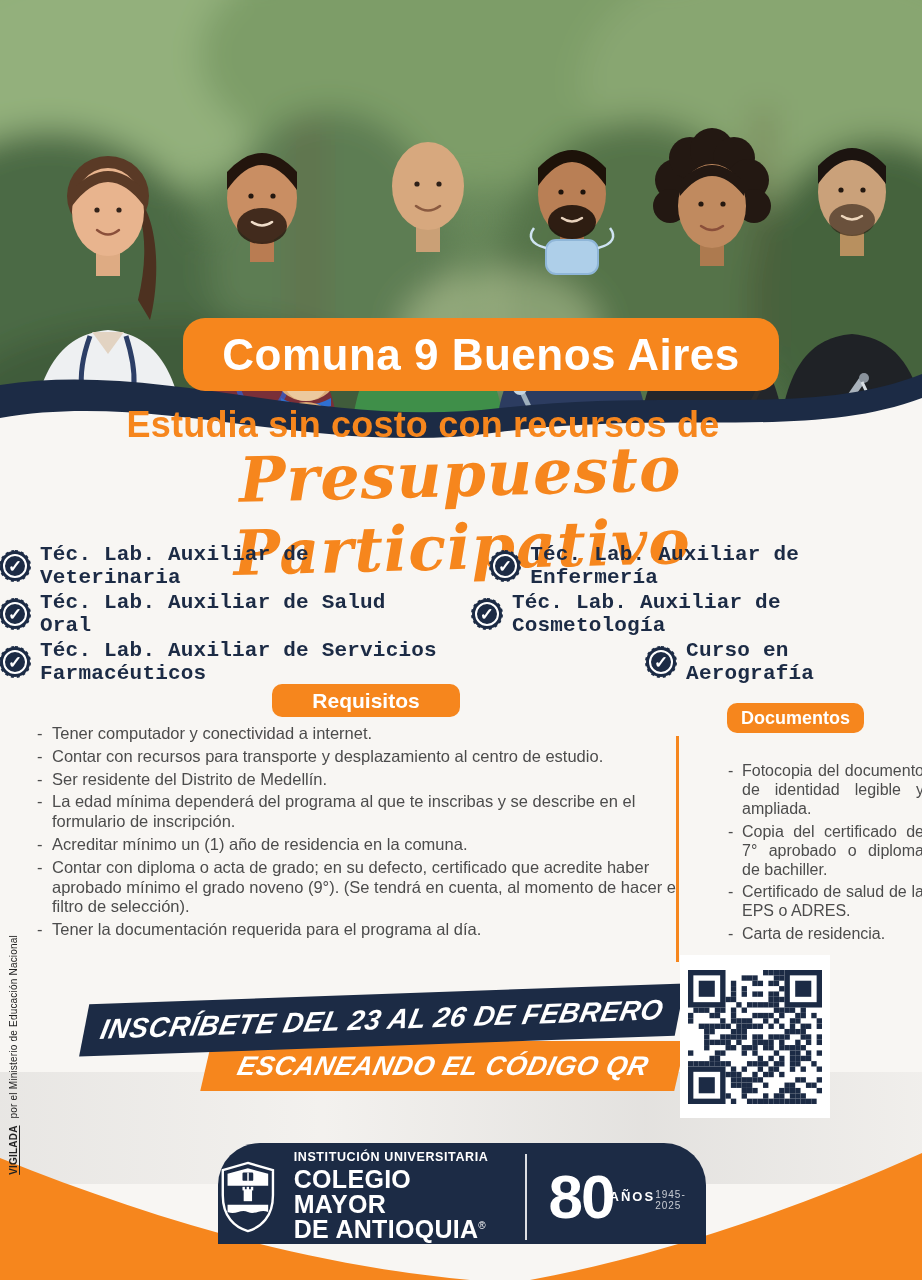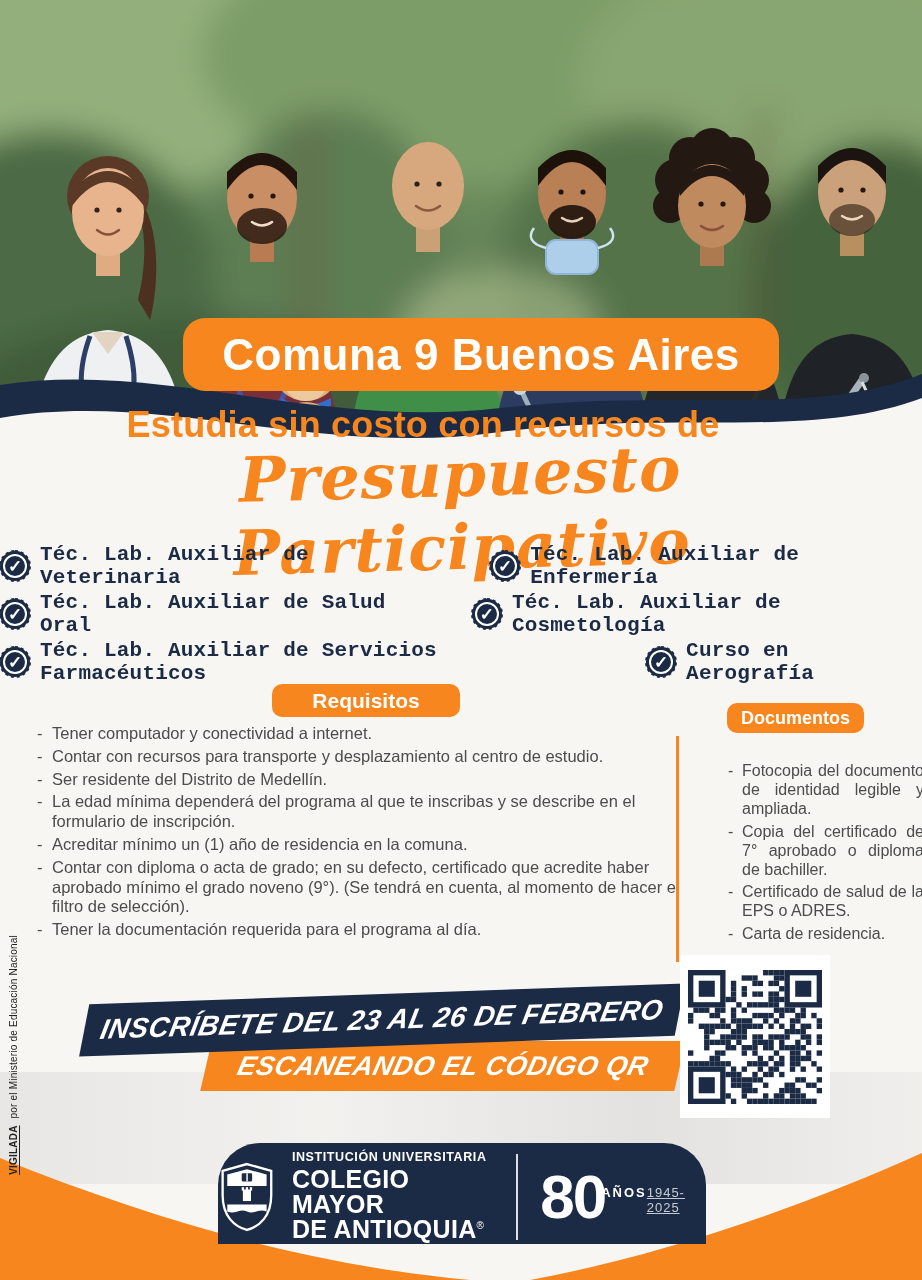--- a/index.html
+++ b/index.html
@@ -97,21 +97,21 @@
   }
   .inst-text{color:#fff;line-height:1;}
   .inst-l1{font-size:12.5px;font-weight:700;letter-spacing:.6px;margin-bottom:3px;}
   .inst-l2,.inst-l3{font-size:25px;font-weight:800;letter-spacing:.3px;}
   .inst-l3 sup{font-size:10px;font-weight:400;}
   .foot-div{width:2px;height:86px;background:rgba(255,255,255,.85);margin:0 6px;}
   .logo80{display:flex;align-items:center;color:#fff;}
   .n80{font-size:62px;font-weight:800;letter-spacing:-2px;line-height:1;}
   .years{display:flex;flex-direction:row;margin-left:-4px;margin-top:6px;}
   .years b{font-size:13px;font-weight:800;letter-spacing:2px;}
-  .years i{font-size:13px;font-style:normal;opacity:.75;letter-spacing:1px;text-decoration:underline;}
+  .years i{font-size:10px;font-style:normal;opacity:.75;letter-spacing:1px;}
   
   .vigilada{
     position:absolute;left:8px;top:935px;z-index:9;
     writing-mode:vertical-rl;transform:rotate(180deg);
     font-size:10px;color:#222;letter-spacing:.2px;white-space:nowrap;
   }
   .vigilada b{text-decoration:underline;font-weight:800;margin-bottom:4px;}
 </style>
 </head>
 <body>

